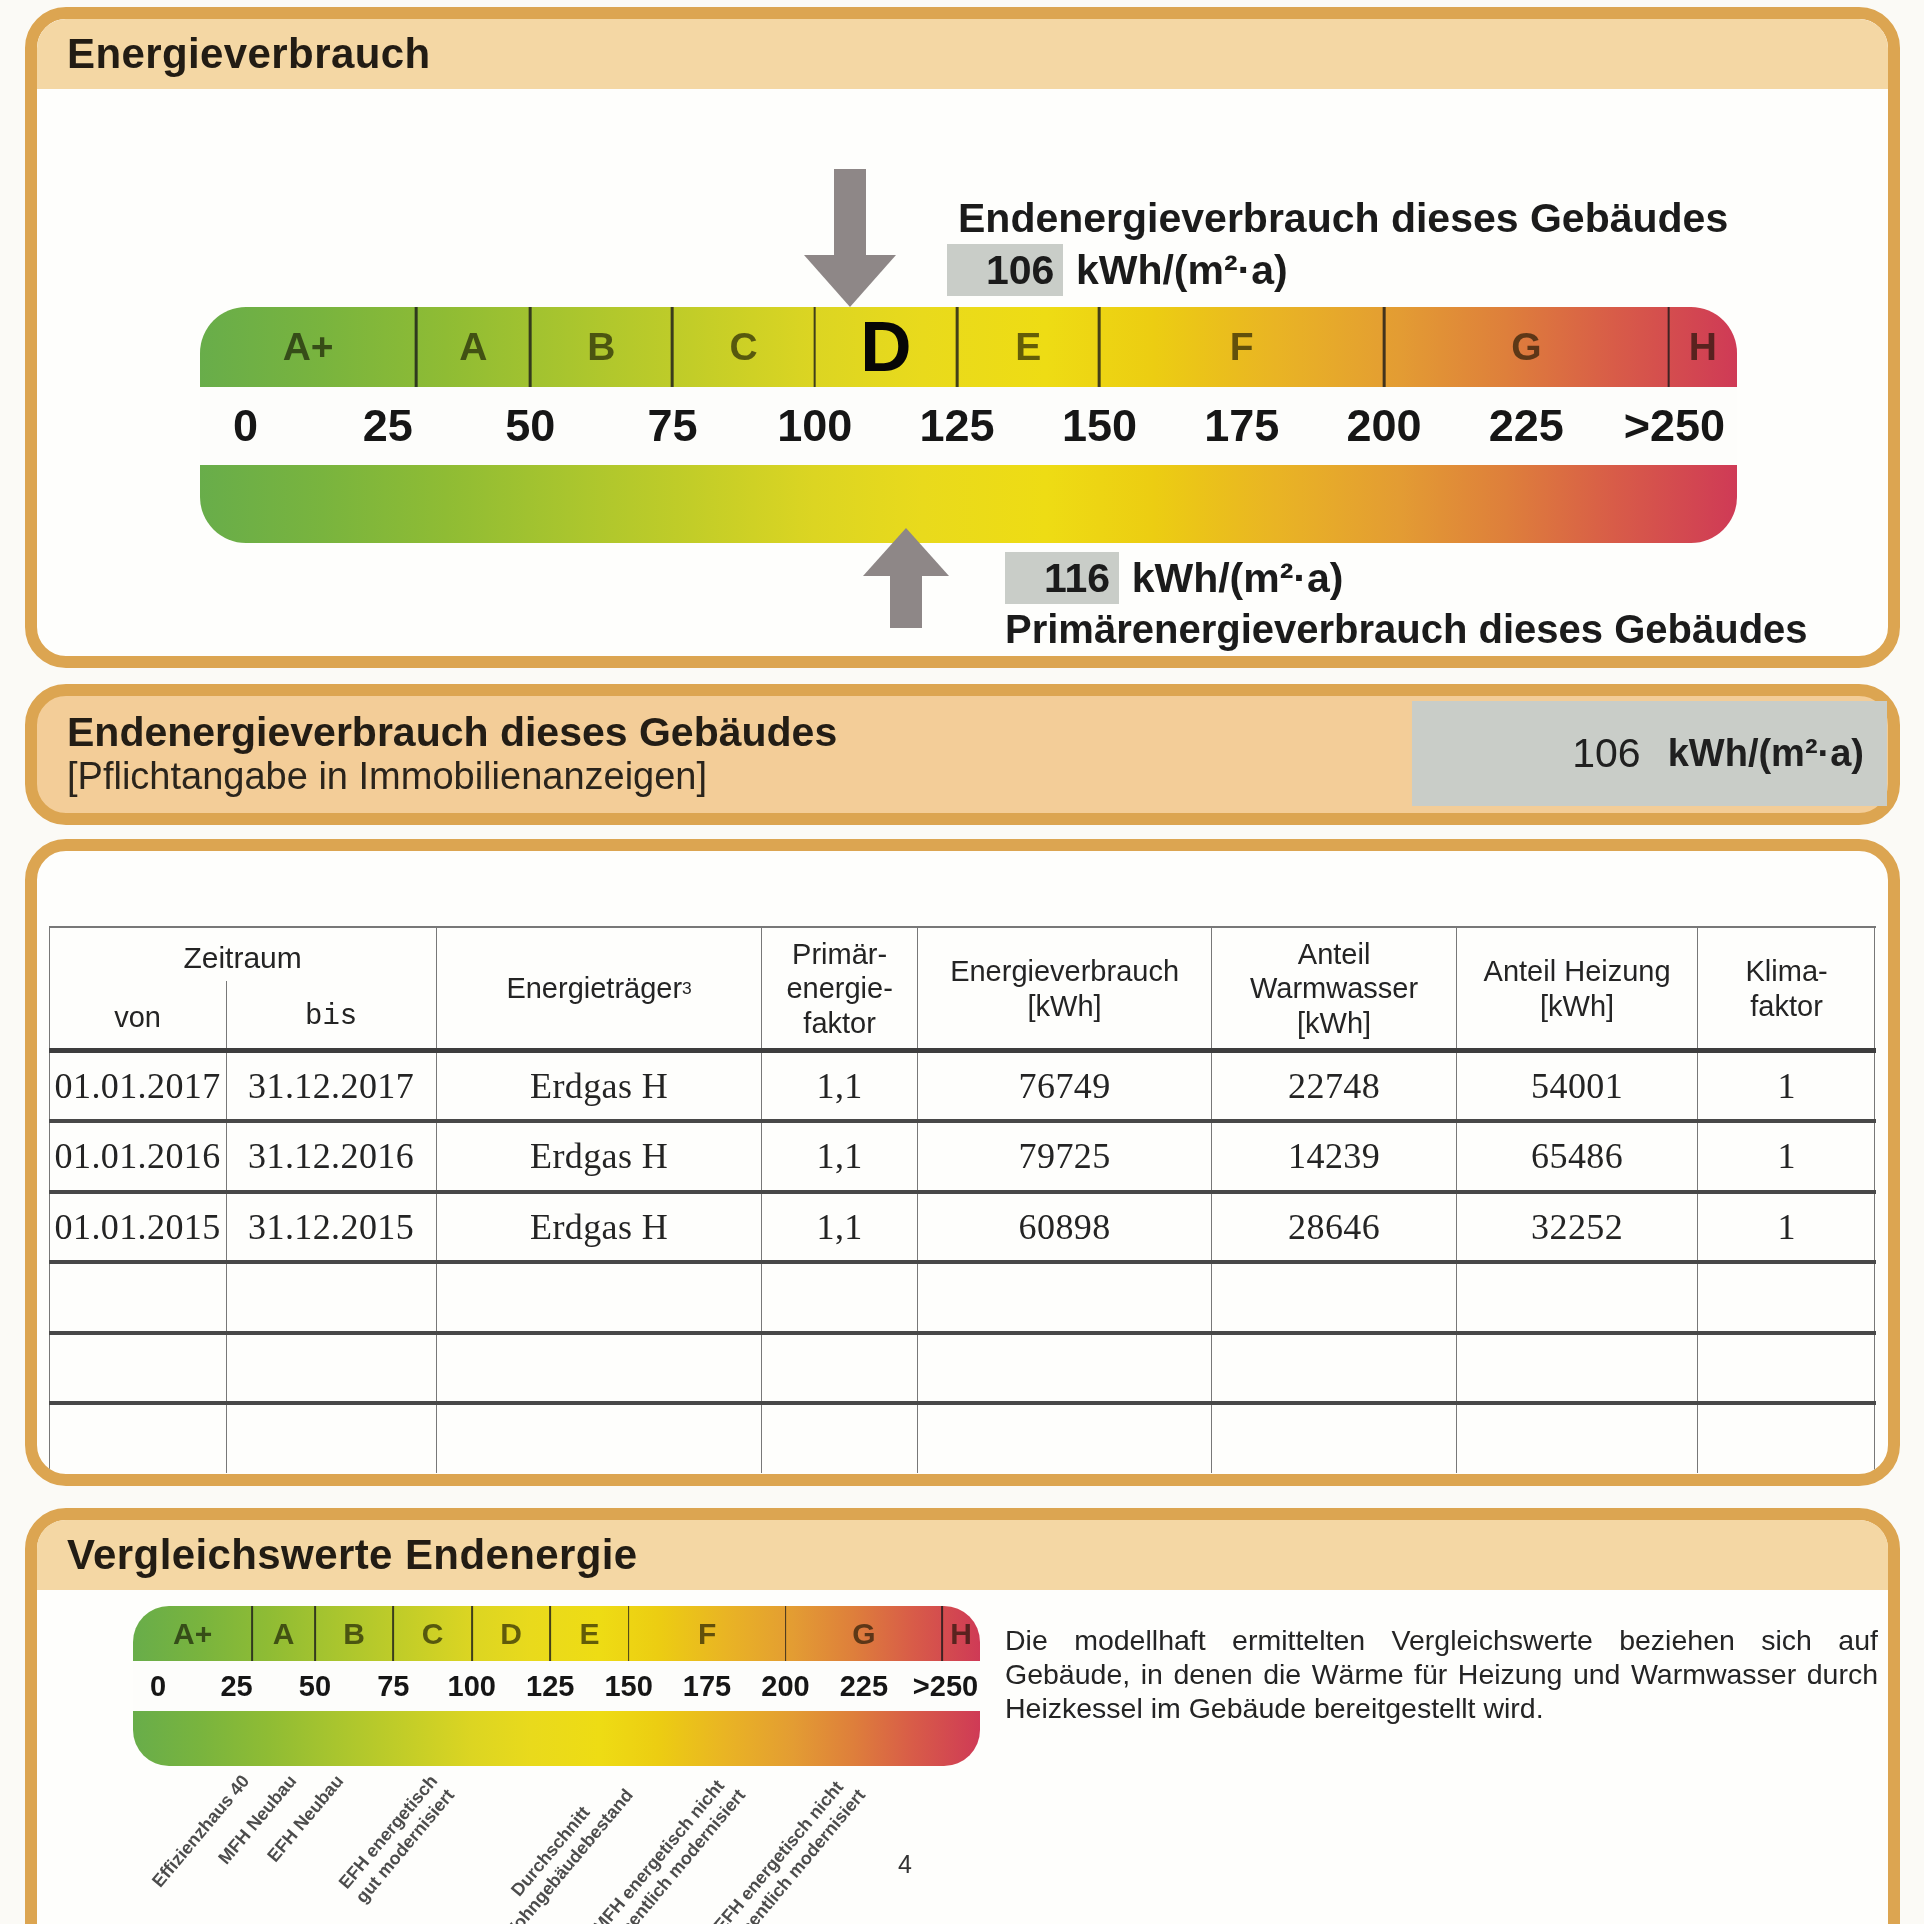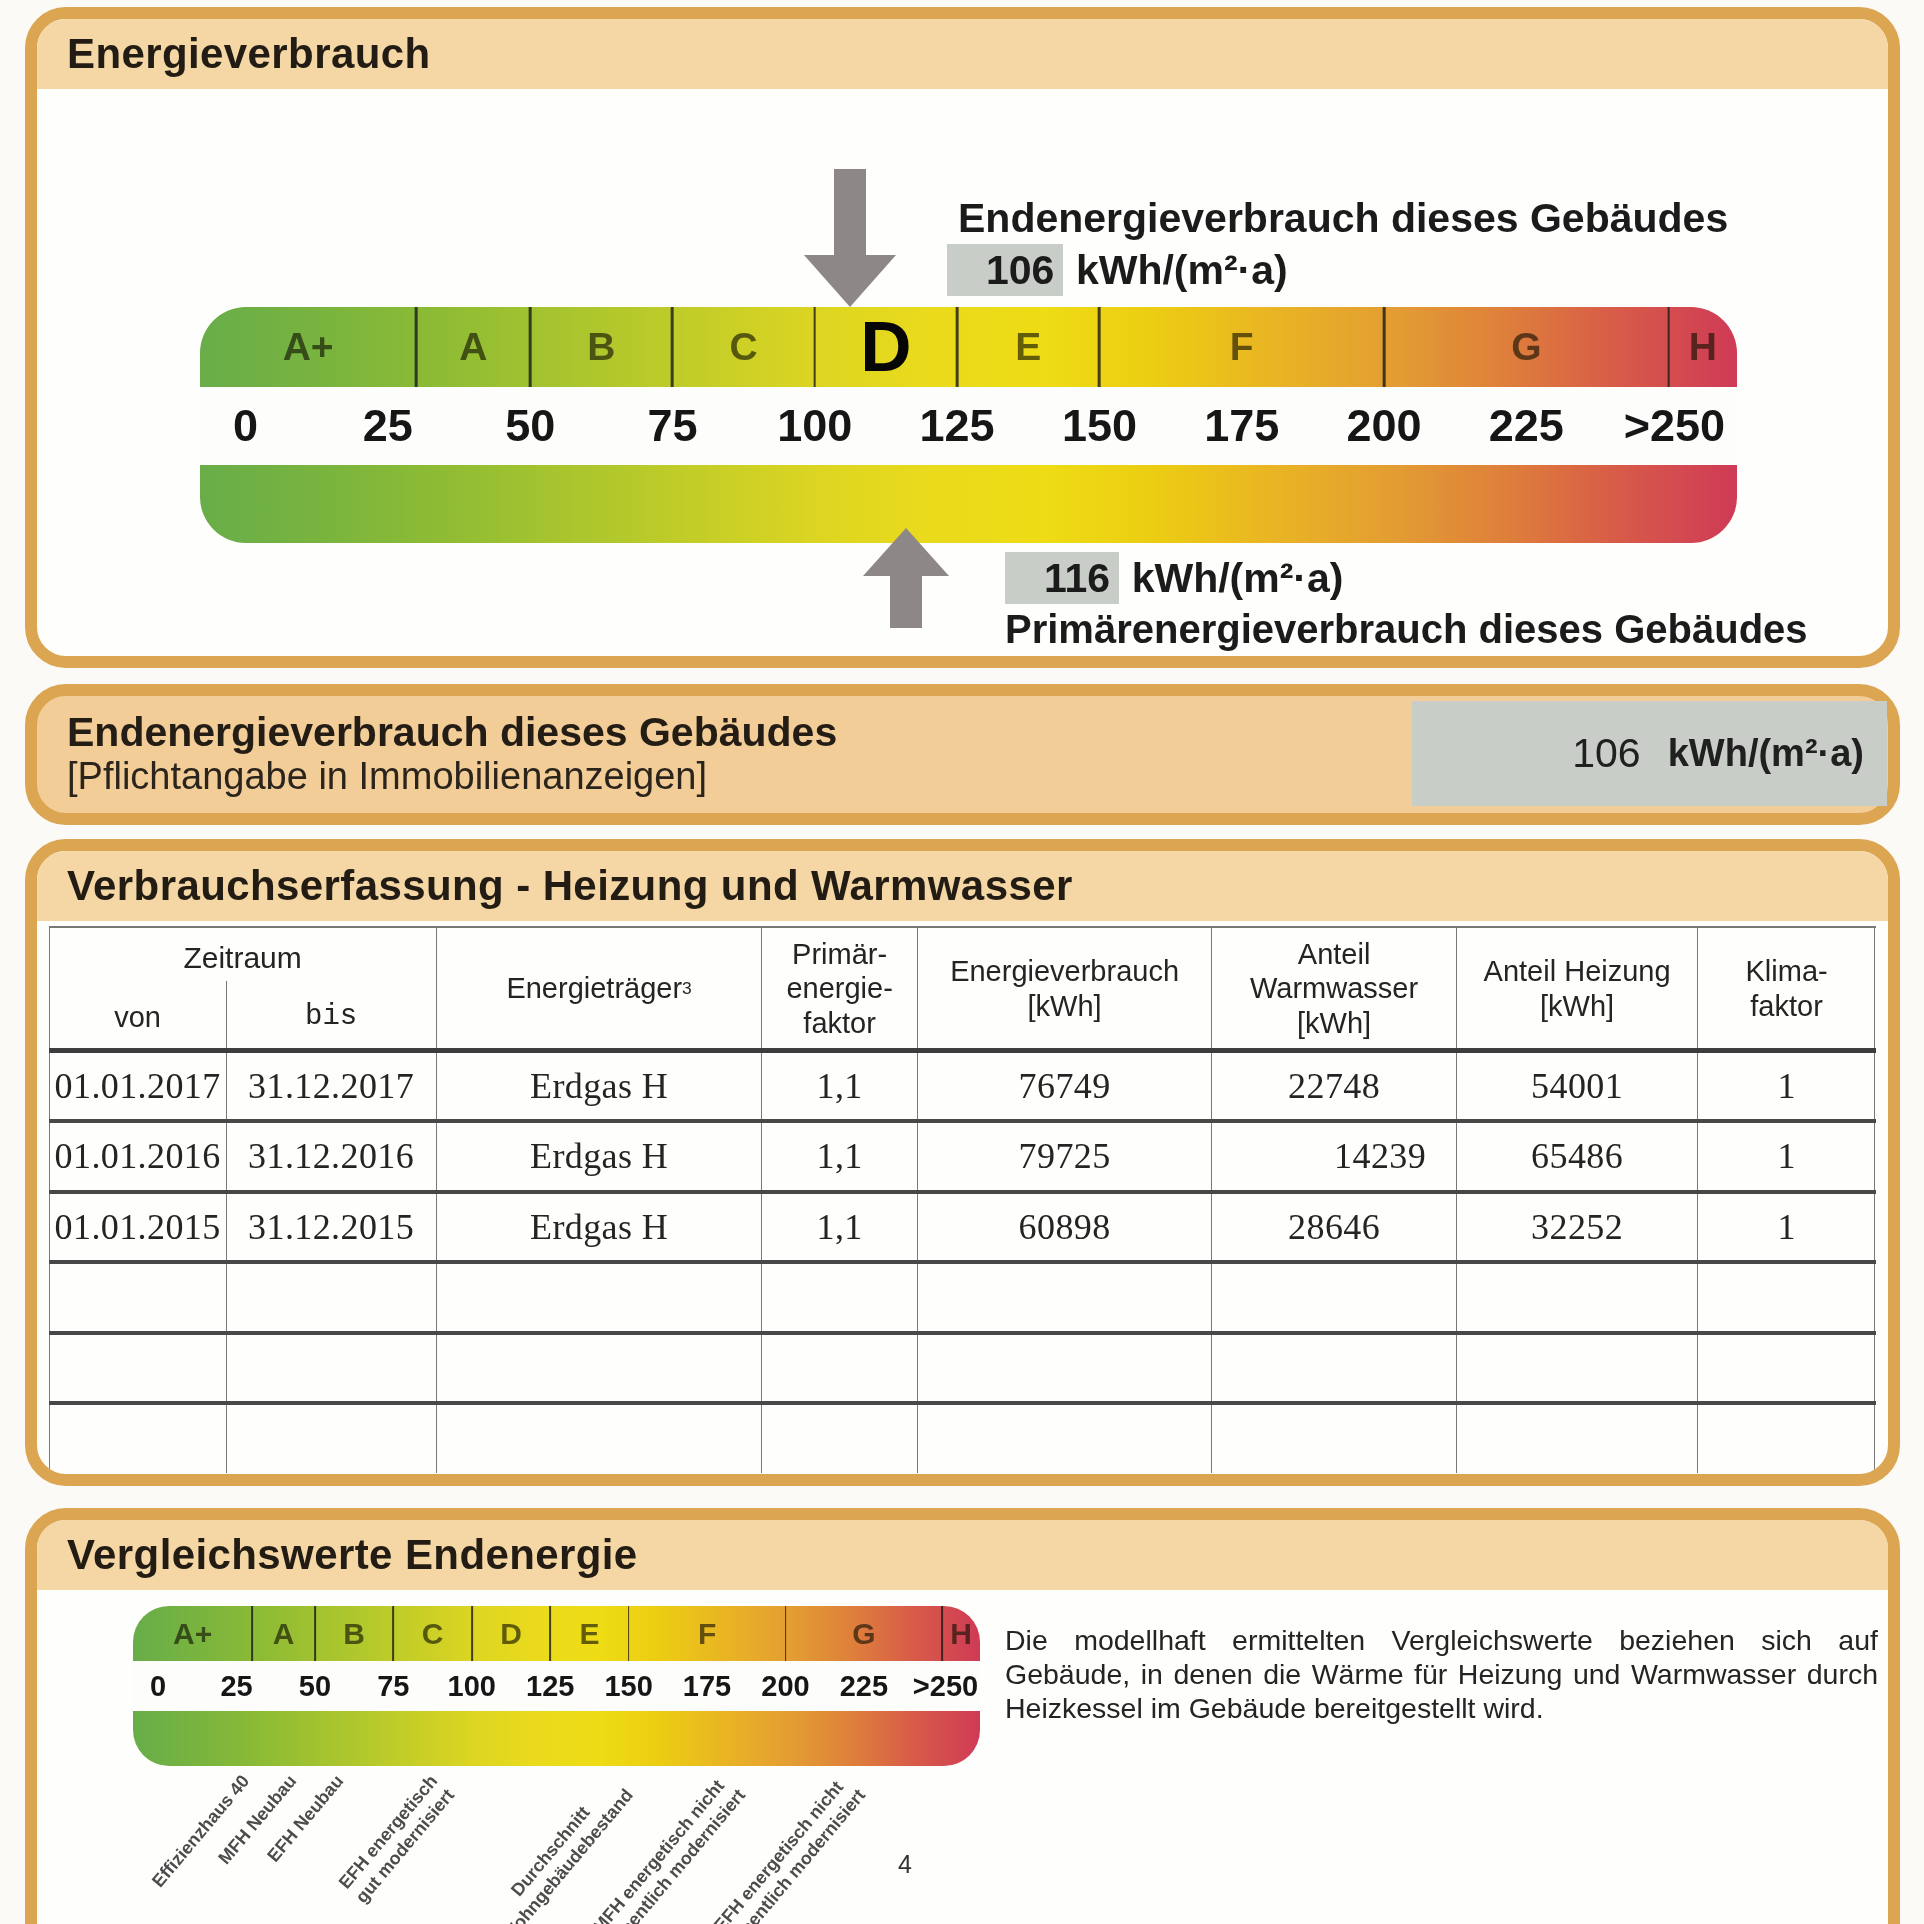--- a/index.html
+++ b/index.html
@@ -130,23 +130,20 @@
   <section class="band2" style="left:25px;top:684px;width:1875px;height:141px;">
     <div class="band2-title">Endenergieverbrauch dieses Gebäudes</div>
     <div class="band2-sub">[Pflichtangabe in Immobilienanzeigen]</div>
     <div class="band2-box" style="left:1375px;top:5.3px;width:475px;height:105px;">
       <span class="v">106</span>
       <span class="u">kWh/(m²·a)</span>
     </div>
   </section>
 
   <section class="panel" style="left:25px;top:839px;width:1875px;height:647px;">
-    <div class="panel-head">
-      <h2>Verbrauchserfassung - Heizung und Warmwasser</h2>
-    </div>
     <div id="vtable" style="left:11.6px;top:75px;width:1827px;height:547px;">
         <div class="vline" style="left: 0px; top: 0px; bottom: 0px;"></div>
         <div class="vline" style="left: 177px; top: 55px; bottom: 0px;"></div>
         <div class="vline" style="left: 387px; top: 0px; bottom: 0px;"></div>
         <div class="vline" style="left: 712px; top: 0px; bottom: 0px;"></div>
         <div class="vline" style="left: 868px; top: 0px; bottom: 0px;"></div>
         <div class="vline" style="left: 1162px; top: 0px; bottom: 0px;"></div>
         <div class="vline" style="left: 1407px; top: 0px; bottom: 0px;"></div>
         <div class="vline" style="left: 1648px; top: 0px; bottom: 0px;"></div>
         <div class="vline" style="left: 1825px; top: 0px; bottom: 0px;"></div>
@@ -172,21 +169,21 @@
         <div class="tcell dat" style="left: 713px; top: 125px; width: 156px; height: 70px;">1,1</div>
         <div class="tcell dat" style="left: 869px; top: 125px; width: 294px; height: 70px;">76749</div>
         <div class="tcell dat" style="left: 1163px; top: 125px; width: 245px; height: 70px;">22748</div>
         <div class="tcell dat" style="left: 1408px; top: 125px; width: 241px; height: 70px;">54001</div>
         <div class="tcell dat" style="left: 1649px; top: 125px; width: 178px; height: 70px;">1</div>
         <div class="tcell dat" style="left: 0px; top: 195px; width: 178px; height: 70px;">01.01.2016</div>
         <div class="tcell dat" style="left: 178px; top: 195px; width: 209px; height: 70px;">31.12.2016</div>
         <div class="tcell dat" style="left: 388px; top: 195px; width: 325px; height: 70px;">Erdgas H</div>
         <div class="tcell dat" style="left: 713px; top: 195px; width: 156px; height: 70px;">1,1</div>
         <div class="tcell dat" style="left: 869px; top: 195px; width: 294px; height: 70px;">79725</div>
-        <div class="tcell dat" style="left: 1209px; top: 195px; width: 245px; height: 70px;">14239</div>
+        <div class="tcell dat" style="left: 1163px; top: 195px; width: 245px; height: 70px;">14239</div>
         <div class="tcell dat" style="left: 1408px; top: 195px; width: 241px; height: 70px;">65486</div>
         <div class="tcell dat" style="left: 1649px; top: 195px; width: 178px; height: 70px;">1</div>
         <div class="tcell dat" style="left: 0px; top: 266px; width: 178px; height: 70px;">01.01.2015</div>
         <div class="tcell dat" style="left: 178px; top: 266px; width: 209px; height: 70px;">31.12.2015</div>
         <div class="tcell dat" style="left: 388px; top: 266px; width: 325px; height: 70px;">Erdgas H</div>
         <div class="tcell dat" style="left: 713px; top: 266px; width: 156px; height: 70px;">1,1</div>
         <div class="tcell dat" style="left: 869px; top: 266px; width: 294px; height: 70px;">60898</div>
         <div class="tcell dat" style="left: 1163px; top: 266px; width: 245px; height: 70px;">28646</div>
         <div class="tcell dat" style="left: 1408px; top: 266px; width: 241px; height: 70px;">32252</div>
         <div class="tcell dat" style="left: 1649px; top: 266px; width: 178px; height: 70px;">1</div>

